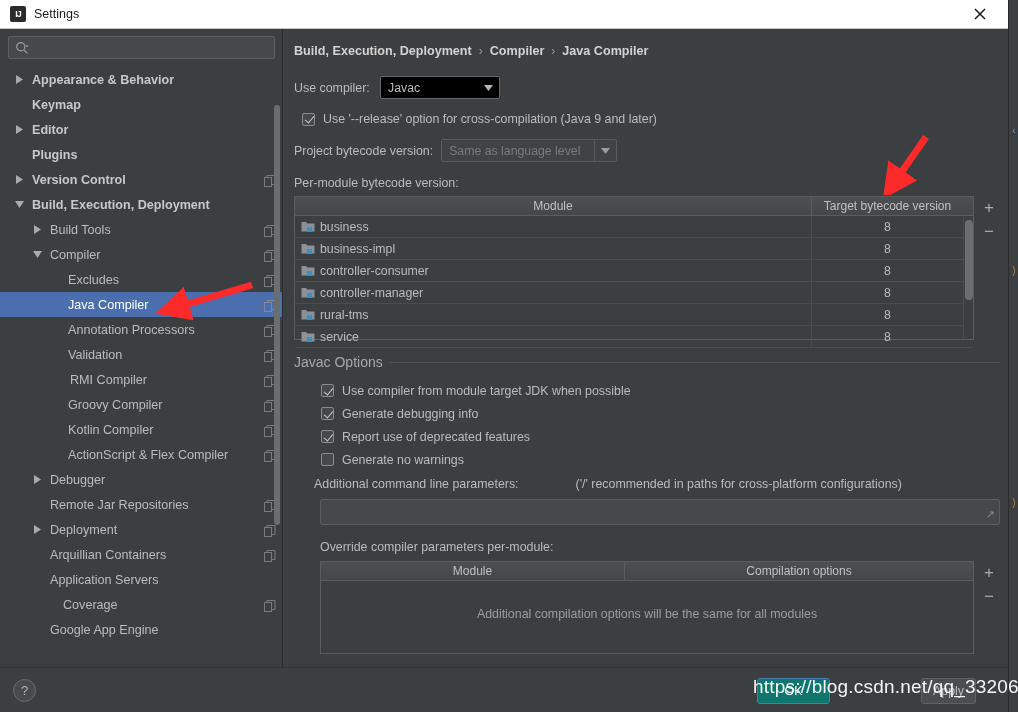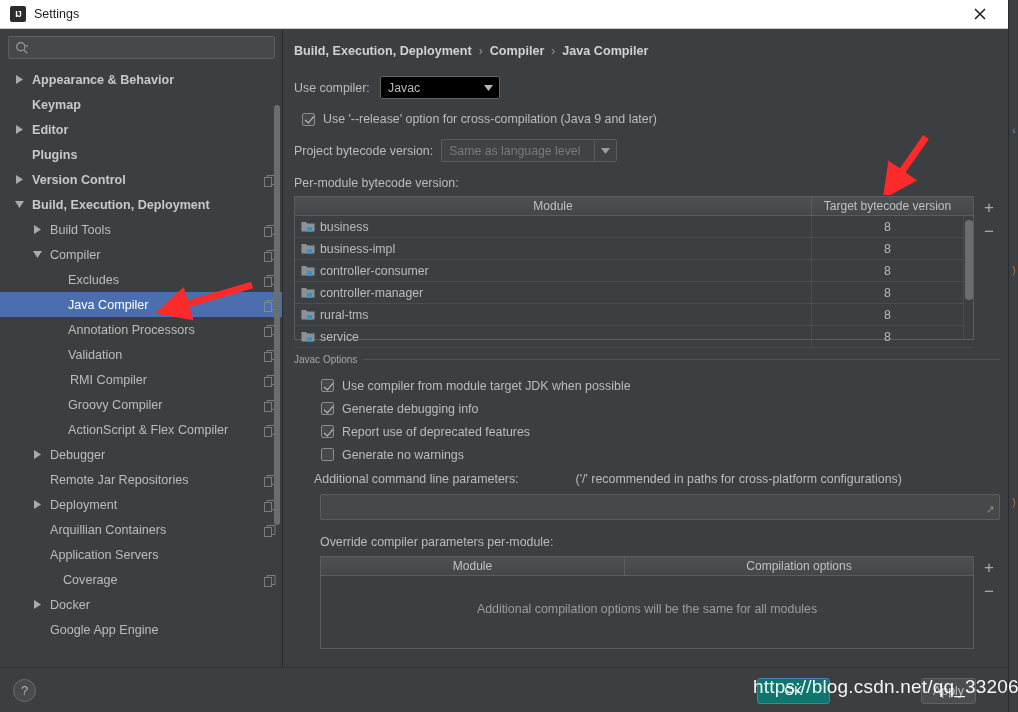--- a/index.html
+++ b/index.html
@@ -245,21 +245,21 @@
     display: flex; align-items: center; justify-content: center;
     color: #a9acad; font-size: 17px; cursor: pointer;
     user-select: none;
   }
 
   
   .group-sep {
     display: flex; align-items: center; gap: 6px;
     margin-top: 2px;
   }
-  .group-sep .gs-label { font-size: 10px; color: #a6a8aa; white-space: nowrap; }
+  .group-sep .gs-label { font-size: 14px; color: #a6a8aa; white-space: nowrap; }
   .group-sep .gs-line { flex: 1; height: 1px; background: #4f5355; }
 
   .textarea-box {
     height: 26px;
     background: #45494a;
     border: 1px solid #5a5d5e;
     border-radius: 2px;
     position: relative;
   }
   .textarea-box .expand {
@@ -468,20 +468,28 @@
           <div class="tree-row" style="padding-left: 48px;">
             <span class="twisty"></span>
             <span class="label" style="margin-left: 6px;">Groovy Compiler</span>
             <span class="copy-icon"><svg width="12" height="12" viewBox="0 0 12 12">
                 <rect x="0.5" y="2.5" width="7" height="9" fill="none" stroke="#8e9193" stroke-width="1"></rect>
                 <path d="M3 2.5 V0.5 H11 V9.5 H8" fill="none" stroke="#8e9193" stroke-width="1"></path>
               </svg></span>
           </div>
           <div class="tree-row" style="padding-left: 48px;">
             <span class="twisty"></span>
+            <span class="label" style="margin-left: 6px;">Kotlin Compiler</span>
+            <span class="copy-icon"><svg width="12" height="12" viewBox="0 0 12 12">
+                <rect x="0.5" y="2.5" width="7" height="9" fill="none" stroke="#8e9193" stroke-width="1"></rect>
+                <path d="M3 2.5 V0.5 H11 V9.5 H8" fill="none" stroke="#8e9193" stroke-width="1"></path>
+              </svg></span>
+          </div>
+          <div class="tree-row" style="padding-left: 48px;">
+            <span class="twisty"></span>
             <span class="label" style="margin-left: 6px;">ActionScript &amp; Flex Compiler</span>
             <span class="copy-icon"><svg width="12" height="12" viewBox="0 0 12 12">
                 <rect x="0.5" y="2.5" width="7" height="9" fill="none" stroke="#8e9193" stroke-width="1"></rect>
                 <path d="M3 2.5 V0.5 H11 V9.5 H8" fill="none" stroke="#8e9193" stroke-width="1"></path>
               </svg></span>
           </div>
           <div class="tree-row" style="padding-left: 30px;">
             <span class="twisty">
               <svg width="7" height="9" viewBox="0 0 7 9">
                 <path d="M0 0 L7 4.5 L0 9 Z" fill="#a8abad"></path>
@@ -521,28 +529,20 @@
             <span class="twisty"></span>
             <span class="label" style="margin-left: 6px;">Application Servers</span>
           </div>
           <div class="tree-row" style="padding-left: 30px;">
             <span class="twisty"></span>
             <span class="label" style="margin-left: 19px;">Coverage</span>
             <span class="copy-icon"><svg width="12" height="12" viewBox="0 0 12 12">
                 <rect x="0.5" y="2.5" width="7" height="9" fill="none" stroke="#8e9193" stroke-width="1"></rect>
                 <path d="M3 2.5 V0.5 H11 V9.5 H8" fill="none" stroke="#8e9193" stroke-width="1"></path>
               </svg></span>
-          </div>
-          <div class="tree-row" style="padding-left: 30px;">
-            <span class="twisty">
-              <svg width="7" height="9" viewBox="0 0 7 9">
-                <path d="M0 0 L7 4.5 L0 9 Z" fill="#a8abad"></path>
-              </svg>
-            </span>
-            <span class="label" style="margin-left: 6px;">Docker</span>
           </div>
           <div class="tree-row" style="padding-left: 30px;">
             <span class="twisty"></span>
             <span class="label" style="margin-left: 6px;">Google App Engine</span>
           </div>
         </div>
 
       <div class="sb-scroll">
         <div class="sb-thumb"></div>
       </div>

